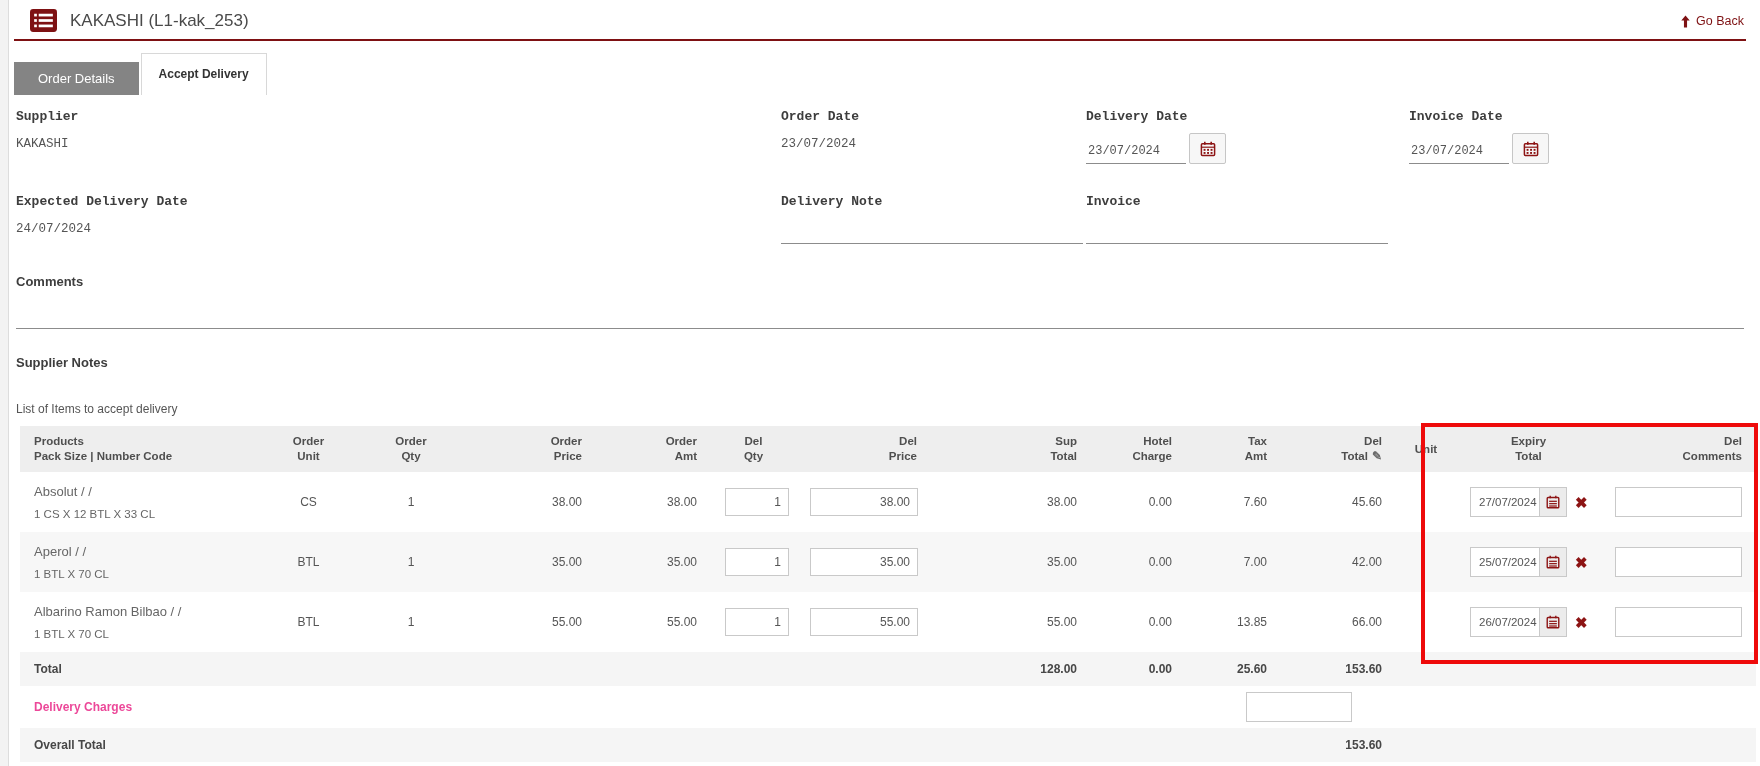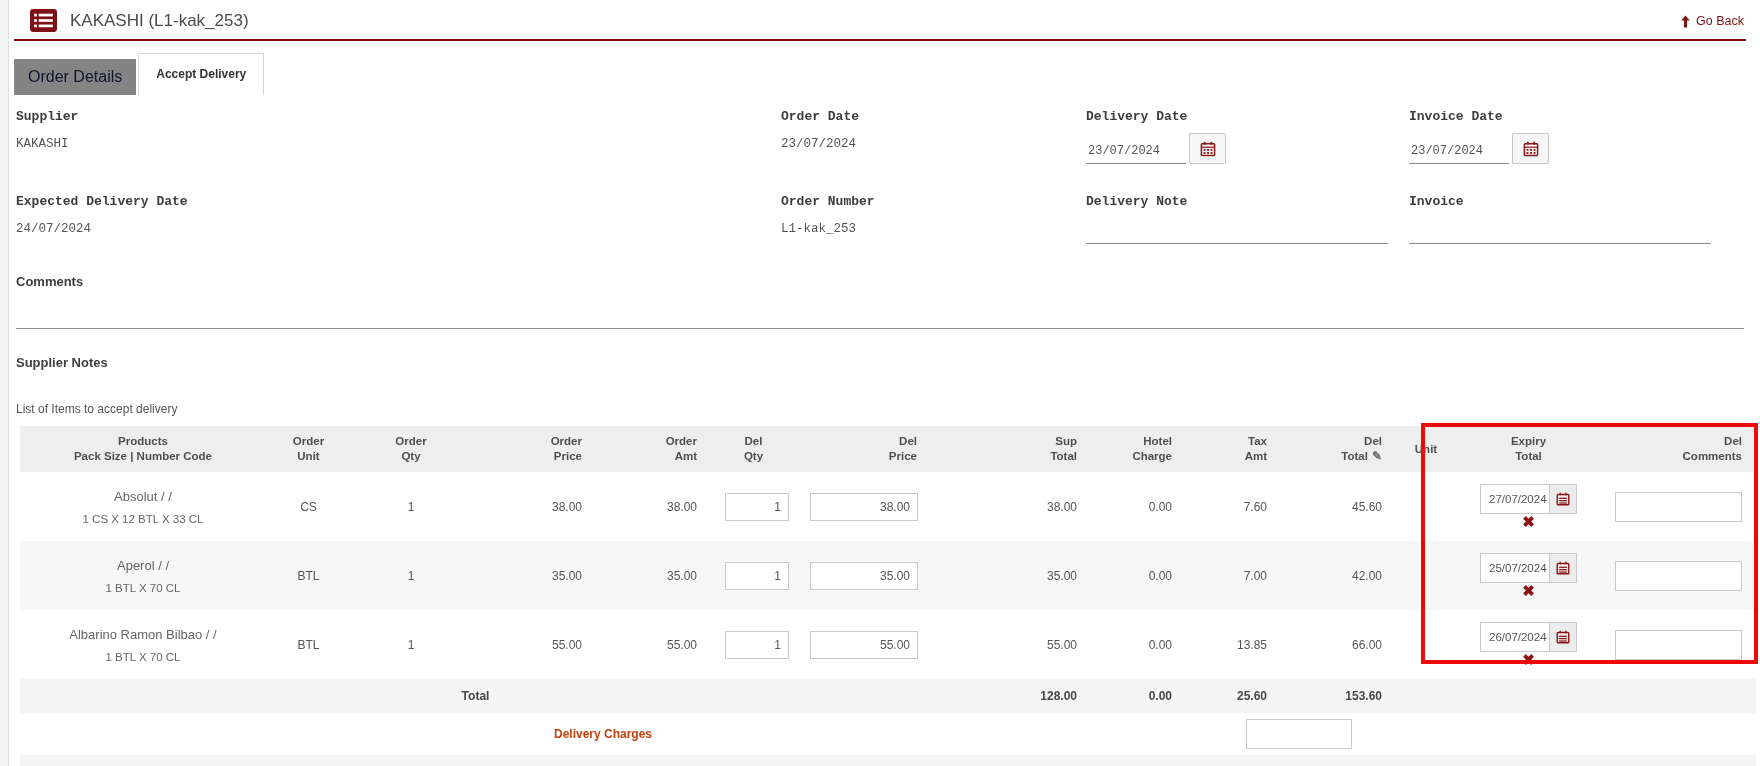--- a/index.html
+++ b/index.html
@@ -14,21 +14,21 @@
   
   .page-header { display:flex; align-items:center; padding:9px 16px 0 30px; }
   .title-icon { width:27px; height:23px; margin-right:13px; }
   .page-title { font-size:17px; color:#4a4a4a; }
   .go-back { margin-left:auto; display:flex; align-items:flex-end; gap:5px; color:#7e1113; font-size:12.5px; cursor:pointer; text-decoration:none; }
   .title-rule { margin:7px 14px 0 14px; border-bottom:2px solid #7e1113; }
 
   
   .tabs { display:flex; align-items:flex-end; margin:12px 0 0 14px; }
   .tab { cursor:pointer; }
-  .tab.inactive { background:#848484; color:#0f172a; padding:9px 14px; font-size:16px; }
+  .tab.inactive { background:#848484; color:#ffffff; padding:9px 24px; font-size:13px; }
   .tab.active { background:#fff; color:#333; font-weight:bold; font-size:12px;
     border:1px solid #d8d8d8; border-bottom:none; padding:13px 17px 14px; margin-left:2px; }
 
   
   .form-grid { margin:14px 16px 0 16px; display:grid; grid-template-columns:765px 305px 323px 1fr; row-gap:30px;font-family:Liberation Mono, monospace; }
   .fld-label { font-weight:bold; color:#3d3d3d; font-size:13px; }
   .fld-value { margin-top:13px; color:#555; font-size:12.5px; min-height:15px; }
   .date-group { margin-top:9px; display:flex; align-items:flex-end; }
   .u-input { border:none; outline:none; border-bottom:1px solid #8c8c8c; background:transparent;
     height:26px; font-family:inherit; font-size:12px; color:#555; padding:0 2px; }
@@ -42,41 +42,41 @@
   .notes-block { margin:26px 16px 0 16px; }
 
   .items-caption { margin:32px 16px 10px 16px; font-size:12px; color:#555; }
 
   
   .table-wrap { position:relative; margin:0 4px 0 20px; }
   table.items { width:1736px; border-collapse:collapse; table-layout:fixed; }
   .items thead th { background:#eee; color:#4f4f4f; font-size:11.5px; font-weight:bold;
     line-height:15px; padding:8px 14px; vertical-align:middle; }
   .items td { padding:12px 14px; vertical-align:middle; font-size:12px; color:#555; }
-  .al{text-align:center} .ac{text-align:center} .ar{text-align:right}
+  .al{text-align:left} .ac{text-align:center} .ar{text-align:right}
   tr.alt { background:#f7f7f7; }
   .pname { font-size:13px; color:#666; margin-bottom:9px; }
   .ppack { font-size:11.5px; color:#666; }
   .num-in { border:1px solid #c9c9c9; height:28px; font-family:inherit; font-size:12px;
     color:#555; text-align:right; padding:0 7px; outline:none; }
   .qty-in { width:64px; }
   .price-in { width:108px; }
-  .exp-wrap { display:flex; align-items:center;flex-direction:column; }
+  .exp-wrap { display:flex; align-items:center; }
   .date-box { display:flex; align-items:stretch; border:1px solid #c9c9c9; height:30px; background:#fff; }
   .date-box input { border:none; outline:none; width:68px; font-family:inherit; font-size:11.5px; color:#555; padding:0 2px 0 8px; }
   .date-box .cal-btn2 { width:27px; background:#ececec; border-left:1px solid #c9c9c9;
     display:flex; align-items:center; justify-content:center; cursor:pointer; }
   .x-btn { color:#8d1414; font-weight:bold; font-size:15px; margin:0 8px; cursor:pointer; line-height:1; }
   .cmt-in { width:100%; height:30px; border:1px solid #c9c9c9; outline:none; font-family:inherit; font-size:12px; padding:0 6px; }
   .pencil { color:#6b6b6b; font-size:12px; margin-left:4px; cursor:pointer; }
 
   tr.band { background:#f5f5f5; }
   tr.band td { padding:10px 14px; font-weight:bold; color:#474747; font-size:12px; }
   tr.charges td { padding:6px 14px; }
-  tr.charges .lbl { font-weight:bold; color:#c2410c; }
+  tr.charges .lbl { font-weight:bold; color:#ec4899; }
   .dc-in { display:block; margin-left:auto; margin-right:30px; width:106px; height:30px;
     border:1px solid #c9c9c9; outline:none; font-family:inherit; font-size:12px; padding:0 6px; }
 
   .annotation-rect { position:absolute; left:1401px; top:-3px; width:337px; height:241px;
     border:4px solid #ee0a0a; pointer-events:none; z-index:40; }
 </style>
 </head>
 <body>
 
 <div class="left-strip"></div>
@@ -158,24 +158,20 @@
               <rect x="10.6" y="11" width="1.9" height="1.9"></rect>
           </g>
         </svg>
       </span>
     </div>
   </div>
 
   <div>
     <div class="fld-label">Expected Delivery Date</div>
     <div class="fld-value">24/07/2024</div>
-  </div>
-  <div>
-    <div class="fld-label">Order Number</div>
-    <div class="fld-value">L1-kak_253</div>
   </div>
   <div>
     <div class="fld-label">Delivery Note</div>
     <input class="u-input note-input" value="" style="">
   </div>
   <div>
     <div class="fld-label">Invoice</div>
     <input class="u-input note-input" value="" style="">
   </div>
 </div>

